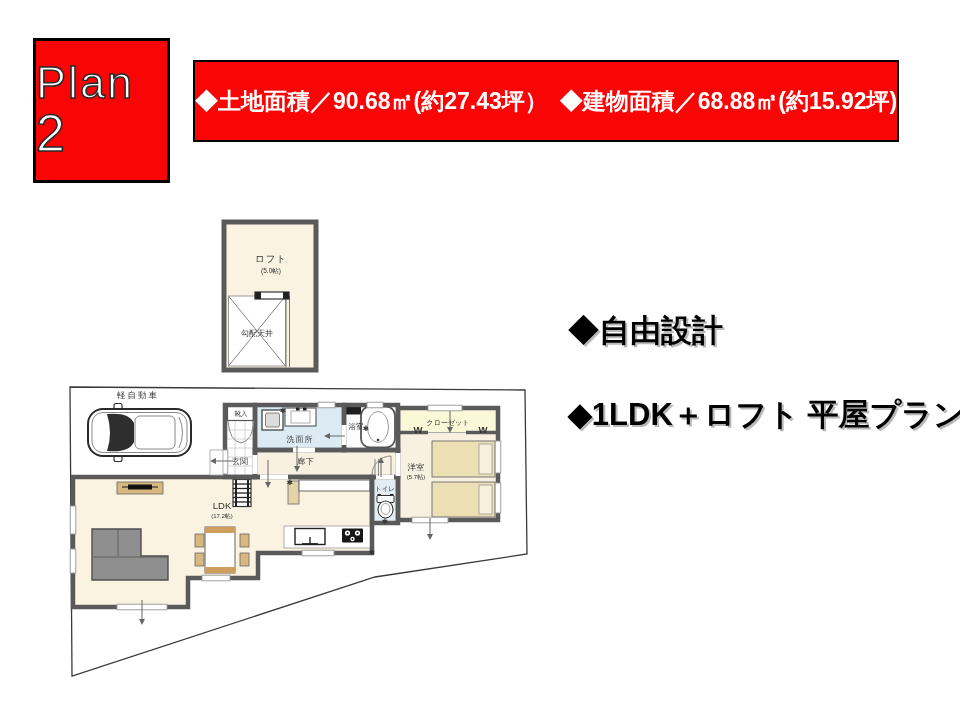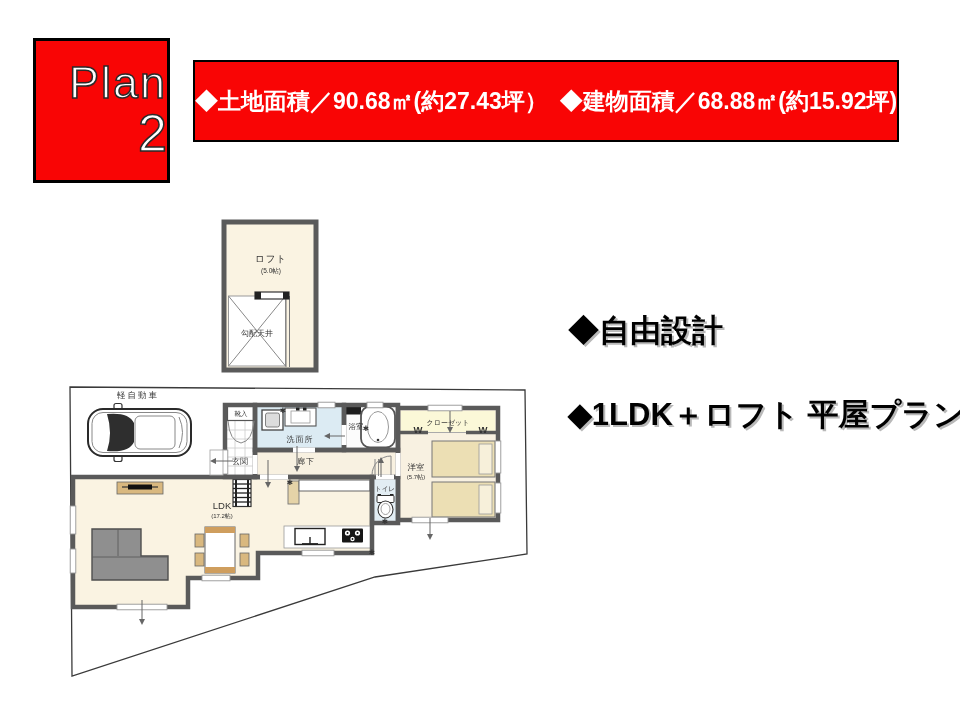--- a/index.html
+++ b/index.html
@@ -3,21 +3,21 @@
 <meta charset="utf-8">
 <style>
   html,body{margin:0;padding:0;}
   body{
     width:960px;height:720px;background:#ffffff;position:relative;overflow:hidden;
     font-family:"Liberation Sans",sans-serif;
   }
   .badge{
     position:absolute;left:33px;top:38px;width:131px;height:139px;
     background:#f90505;border:3px solid #000;
-    display:flex;flex-direction:column;align-items:flex-end;justify-content:center;
+    display:flex;flex-direction:column;align-items:flex-start;justify-content:center;
   }
   .badge .l1{
     font-size:45px;line-height:1.02;color:#fff;letter-spacing:2px;
     -webkit-text-stroke:1.5px #2a2a2a;text-shadow:0 0 1px #333;
   }
   .badge .l2{
     font-size:52px;line-height:1.05;color:#fff;
     -webkit-text-stroke:1.5px #2a2a2a;text-shadow:0 0 1px #333;
   }
   .header-bar{

